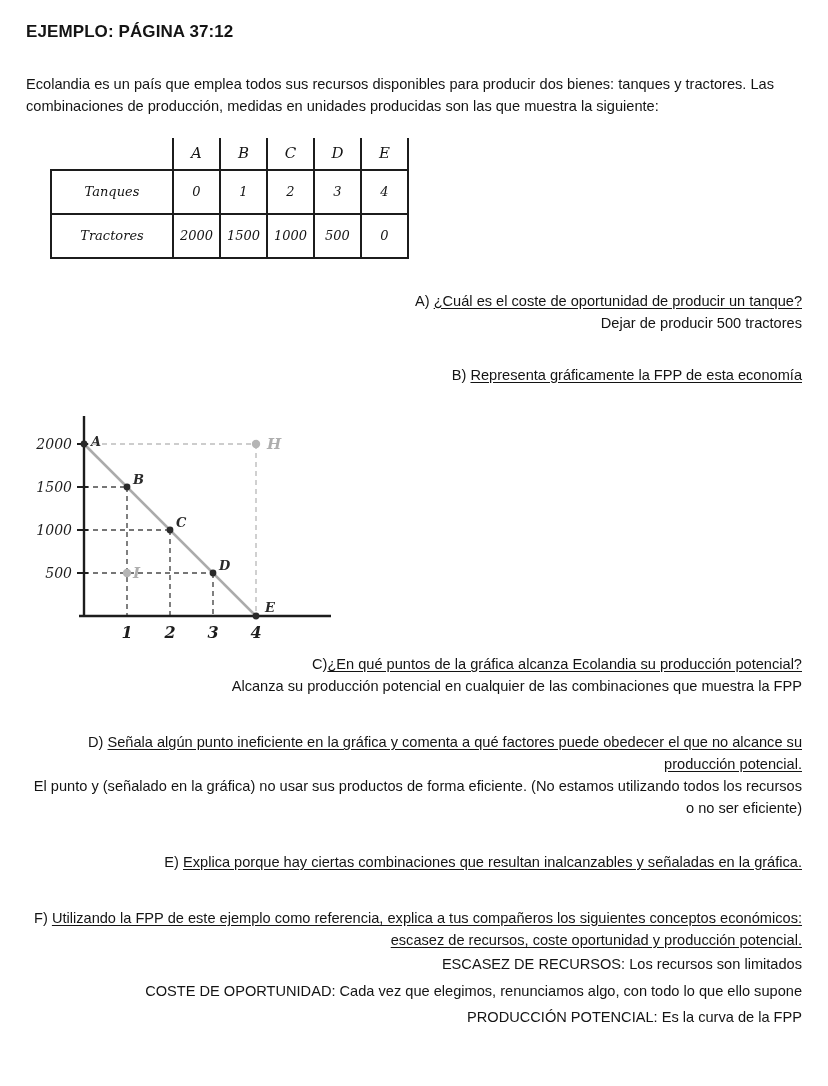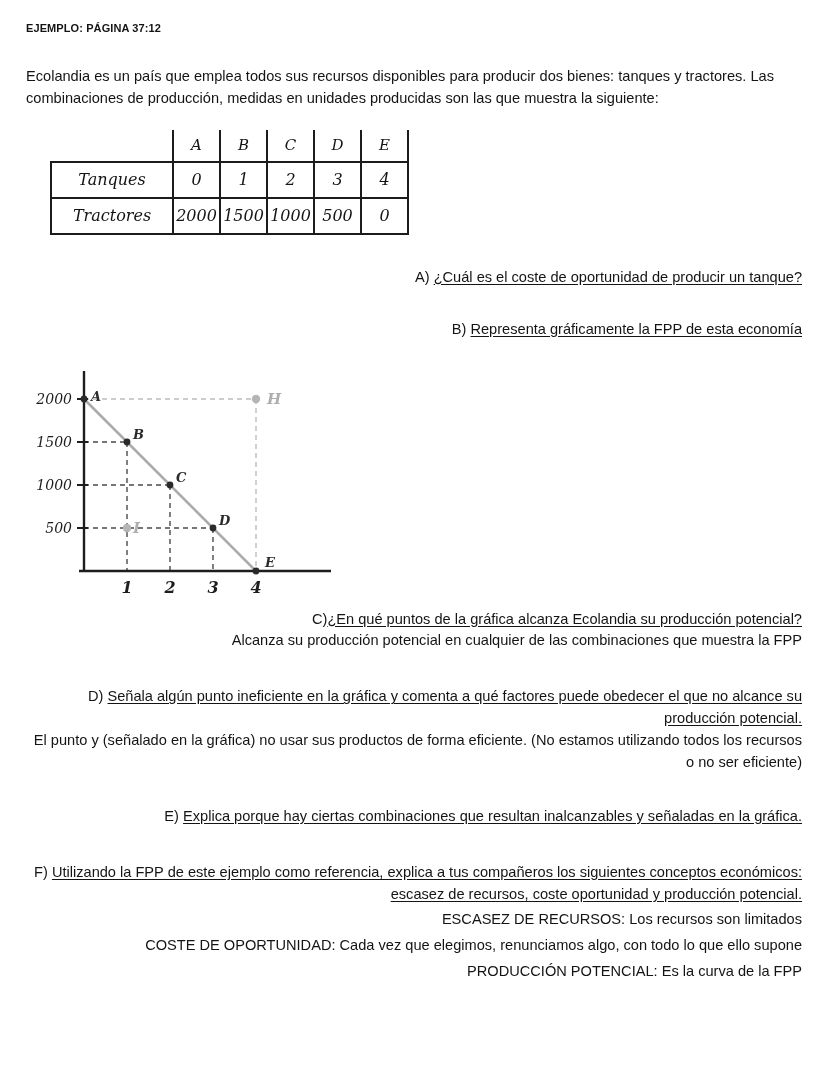--- a/index.html
+++ b/index.html
@@ -3,30 +3,30 @@
 <meta charset="utf-8">
 <style>
   * { margin:0; padding:0; box-sizing:border-box; }
   html,body { background:#ffffff; }
   body {
     width:828px; height:1086px; overflow:hidden;
     font-family:"Liberation Sans", sans-serif;
     color:#141414;
   }
   .page { padding:22px 26px 10px 26px; }
-  .title { font-size:11px; font-weight:700; letter-spacing:.1px; margin-bottom:11px; }
+  .title { font-size:17px; font-weight:700; letter-spacing:.1px; margin-bottom:11px; }
   .para { font-size:14.6px; line-height:1.5; max-width:780px; margin-bottom:20px;margin-top:32px; }
 
   
   .hand { font-family:"DejaVu Serif", serif; font-style:italic; }
   table.hand-table { border-collapse:collapse; margin:6px 0 32px 24px; }
   .hand-table td { border:2px solid #1c1c1c; text-align:center; vertical-align:middle; }
   .hand-table td.corner { border:none; }
   .hand-table tr.head td { border-top:none; height:32px; font-size:15px; font-style:italic; }
-  .hand-table tr.datarow td { height:36px; font-size:16px; }
+  .hand-table tr.datarow td { height:44px; font-size:13px; }
   .hand-table td.lbl { width:122px; font-size:16px; }
   .hand-table td.val { width:47px; }
 
   .block { font-size:14.6px; line-height:1.5; max-width:782px;text-align:right; }
   .qline .qt { text-decoration:underline; text-underline-offset:2px; }
   .mb-lg { margin-bottom:30px; }
   .mb-md { margin-bottom:34px; }
   .mb-sm { margin-bottom:0; }
 
   
@@ -72,20 +72,21 @@
         <td class="val hand">1500</td>
         <td class="val hand">1000</td>
         <td class="val hand">500</td>
         <td class="val hand">0</td>
       </tr>
     </tbody>
   </table>
 
   <div class="block mb-lg">
     <div class="qline"><span>A) </span><span class="qt">¿Cuál es el coste de oportunidad de producir un tanque?</span></div>
+    <div class="ans">Dejar de producir 500 tractores</div>
   </div>
 
   <div class="block mb-sm">
     <div class="qline"><span>B) </span><span class="qt">Representa gráficamente la FPP de esta economía</span></div>
   </div>
 
   <div class="chart-wrap">
     <svg id="fpp-svg" width="360" height="258">
         <line x1="101" y1="99" x2="101" y2="228" stroke="#4a4a4a" stroke-width="1.4" stroke-dasharray="5 4"></line>
         <line x1="58" y1="99" x2="101" y2="99" stroke="#4a4a4a" stroke-width="1.4" stroke-dasharray="5 4"></line>

